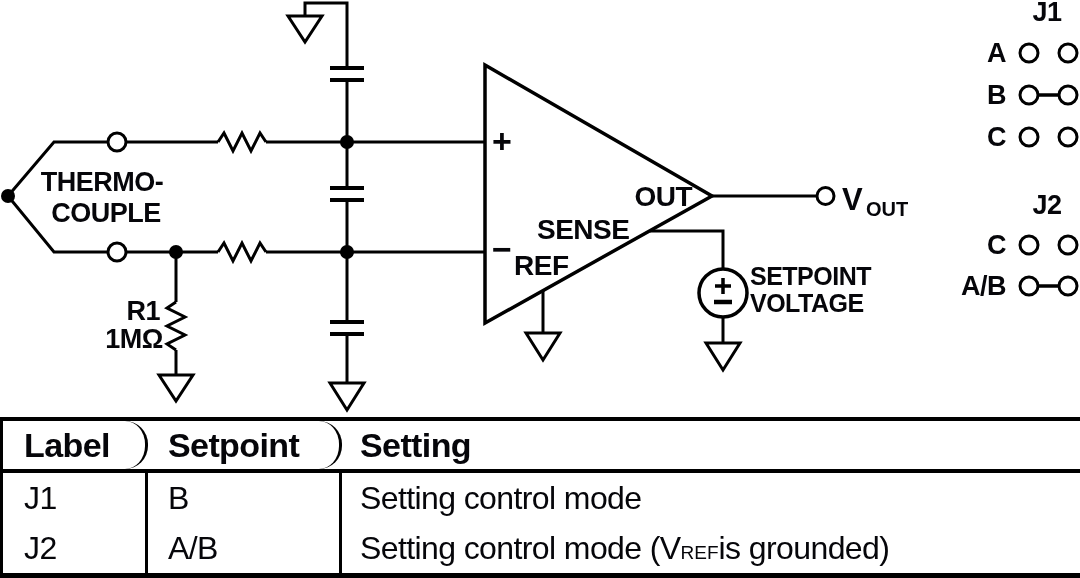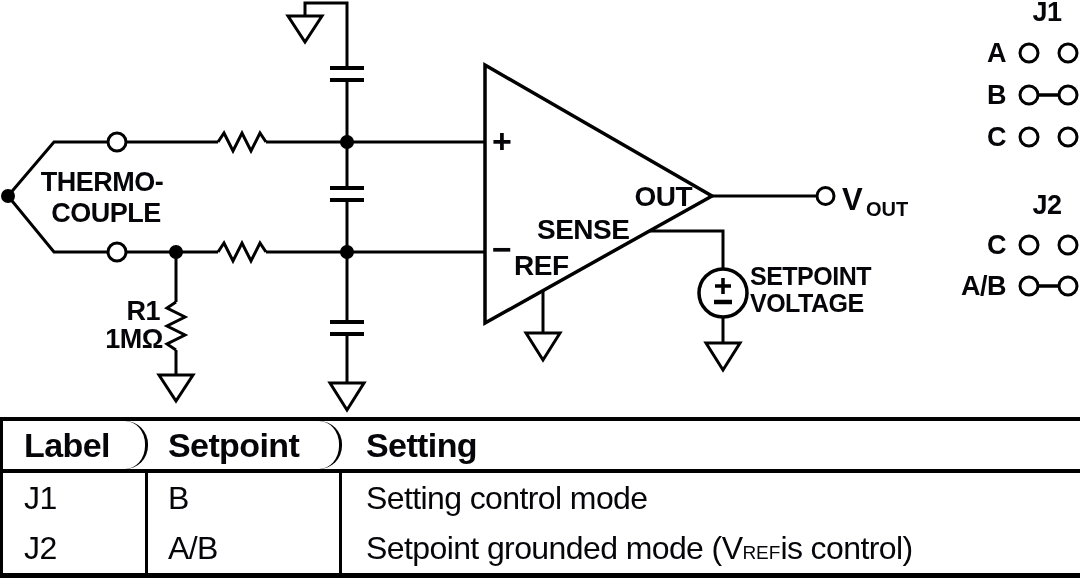--- a/index.html
+++ b/index.html
@@ -29,21 +29,21 @@
   .trow { display:grid; grid-template-columns:145px 194px 1fr; }
   .trow.head { height:48px; border-bottom:4px solid #000; }
   .trow.body { height:50px; }
   .cell {
     display:flex; align-items:center; box-sizing:border-box;
     font-size:32px; letter-spacing:-0.6px; white-space:nowrap;
   }
   .trow.head .cell { font-weight:bold; font-size:34px;border-radius:23px; }
   .c1 { padding-left:21px; border-right:3px solid #000; }
   .c2 { padding-left:20px; border-right:3px solid #000; }
-  .c3 { padding-left:24px; }
+  .c3 { padding-left:18px; }
   .sub { font-size:19px; position:relative; top:5px; letter-spacing:0; }
 </style>
 </head>
 <body>
 
 <div class="stage">
 
   <svg class="sch" width="1080" height="417" viewBox="0 0 1080 417">
 
     <g stroke="#000" stroke-width="3" fill="none">
@@ -161,20 +161,20 @@
     </div>
     <div class="trow body">
       <div class="cell c1">J1</div>
       <div class="cell c2">B</div>
       <div class="cell c3">Setting control mode</div>
     </div>
     <div class="trow body">
       <div class="cell c1">J2</div>
       <div class="cell c2">A/B</div>
       <div class="cell c3">
-          <span>Setpoint grounded mode (V</span>
+          <span>Setting control mode (V</span>
           <span class="sub">REF</span>
-          <span> is control)</span>
+          <span> is grounded)</span>
         </div>
     </div>
   </div>
 
 </div>
 
 </body></html>

